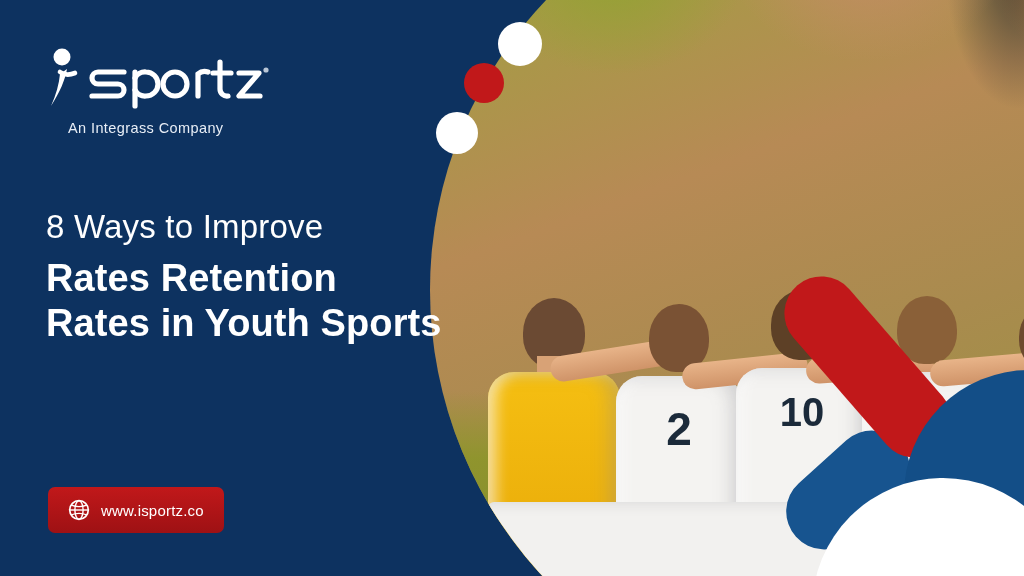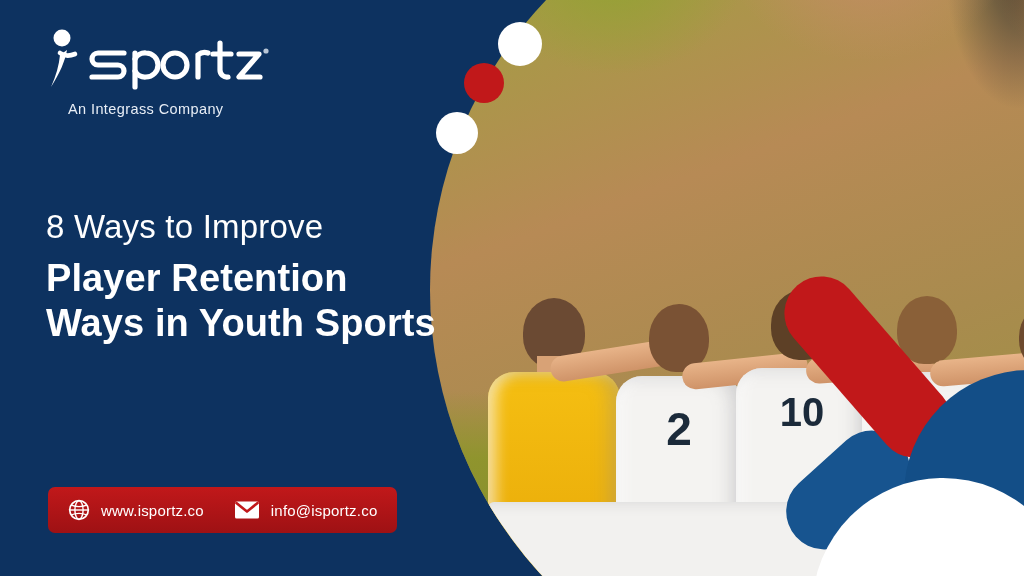--- a/index.html
+++ b/index.html
@@ -90,21 +90,21 @@
     width:250px; height:250px; border-radius:50%;
     background:#134E87;
   }
   .circle-white{
     position:absolute; left:812px; top:478px;
     width:262px; height:262px; border-radius:50%;
     background:#ffffff;
   }
 
   
-  .logo{ position:absolute; left:40px; top:29px; }
+  .logo{ position:absolute; left:40px; top:48px; }
   .logo-mark{ position:relative; height:62px; }
   .logo-svg{ display:block; }
   .logo-tag{
     margin-top:10px; margin-left:28px;
     color:#e8eef6; font-size:14.5px; letter-spacing:.4px;
   }
 
   
   .headline{ position:absolute; left:46px; top:208px; width:400px; }
   .h-sub{
@@ -211,43 +211,34 @@
         <path d="M199 25 H219 L199 48 H220" stroke="#ffffff" stroke-width="5.2" fill="none" stroke-linecap="round" stroke-linejoin="round"></path>
 
         <circle cx="226" cy="22" r="2.6" fill="#b9c6d6"></circle>
       </svg>
     </div>
     <div class="logo-tag">An Integrass Company</div>
   </div>
 
   <div class="headline">
     <div class="h-sub">8 Ways to Improve</div>
-    <div class="h-main">Player Retention Ways in Youth Sports</div>
+    <div class="h-main">Rates Retention Rates in Youth Sports</div>
   </div>
 
   <div class="contact">
 
     <div class="c-item">
       <span class="c-icon">
         <svg width="22" height="22" viewBox="0 0 22 22" aria-hidden="true">
           <circle cx="11" cy="11" r="9.3" stroke="#ffffff" stroke-width="1.7" fill="none"></circle>
           <ellipse cx="11" cy="11" rx="4.1" ry="9.3" stroke="#ffffff" stroke-width="1.4" fill="none"></ellipse>
           <line x1="1.7" y1="11" x2="20.3" y2="11" stroke="#ffffff" stroke-width="1.4"></line>
           <path d="M3.3 6.2 Q11 9.2 18.7 6.2" stroke="#ffffff" stroke-width="1.3" fill="none"></path>
           <path d="M3.3 15.8 Q11 12.8 18.7 15.8" stroke="#ffffff" stroke-width="1.3" fill="none"></path>
         </svg>
       </span>
       <span class="c-text">www.isportz.co</span>
     </div>
 
-    <div class="c-item">
-      <span class="c-icon">
-        <svg width="26" height="20" viewBox="0 0 26 20" aria-hidden="true">
-          <rect x="1" y="1.5" width="24" height="17" rx="1.6" fill="#ffffff"></rect>
-          <path d="M2.4 3 L13 11.6 L23.6 3" stroke="#C1181A" stroke-width="2.6" fill="none" stroke-linejoin="round" stroke-linecap="round"></path>
-        </svg>
-      </span>
-      <span class="c-text">info@isportz.co</span>
-    </div>
 
   </div>
 
 </div>
 
 </body></html>

